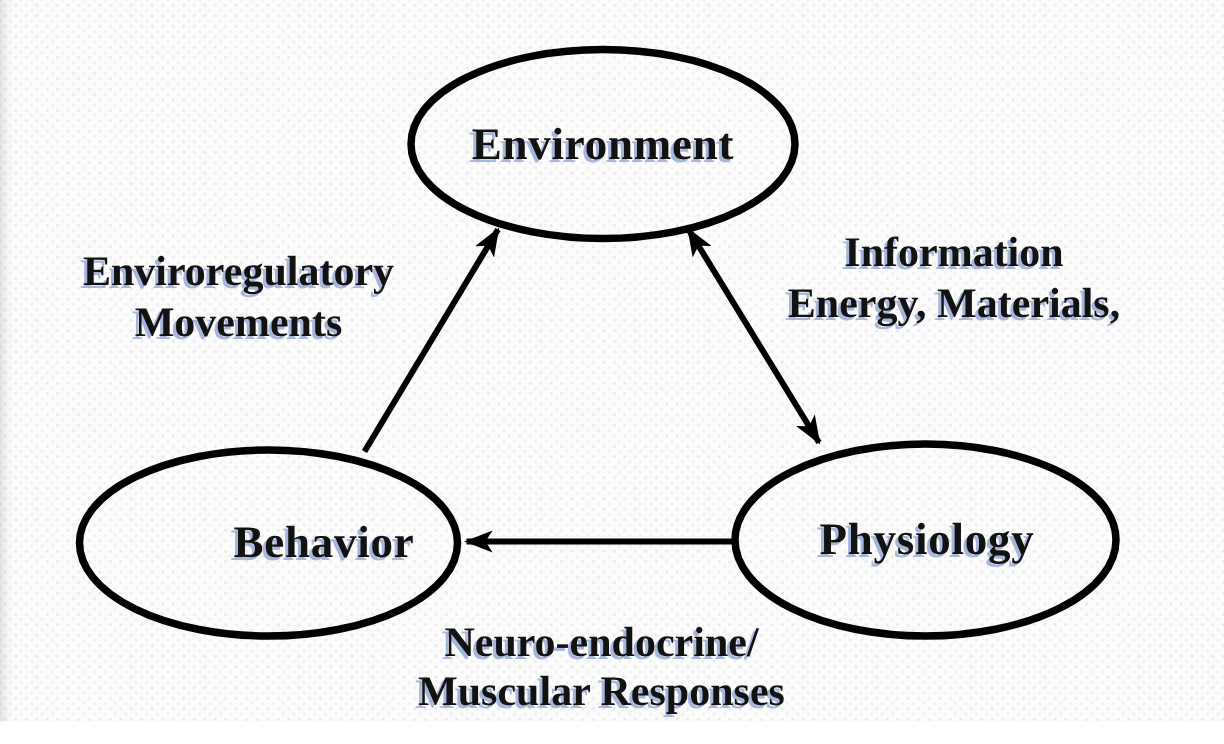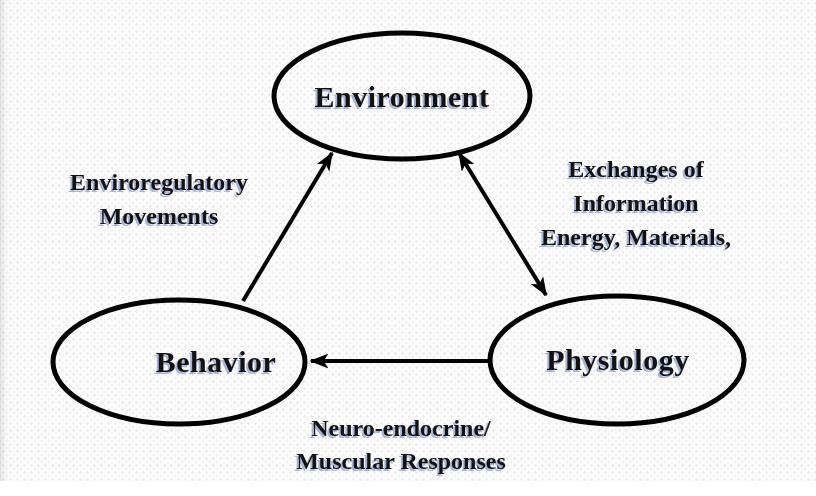--- a/index.html
+++ b/index.html
@@ -44,21 +44,21 @@
     letter-spacing: 0.5px;
     color: #121212;
     text-shadow: -2px 2px 0 rgba(152,170,214,0.85);
     white-space: nowrap;
   }
   .edge-label {
     position: absolute;
     transform: translateX(-50%);
     text-align: center;
     font-weight: bold;
-    font-size: 24px;
+    font-size: 28px;
     line-height: 34px;
     color: #121212;
     text-shadow: -2px 2px 0 rgba(152,170,214,0.85);
     white-space: nowrap;
   }
   .edge-label-left   { left: 159px; top: 165px; }
   .edge-label-right  { left: 636px; top: 152px; }
   .edge-label-bottom { left: 401px; top: 412px; line-height: 33px; }
   .node-label-environment { left: 402px; top: 97px;  }
   .node-label-behavior    { left: 180px; top: 362px; margin-left: 36px; }
@@ -88,21 +88,20 @@
   <div class="node-label node-label-environment">Environment</div>
   <div class="node-label node-label-behavior">Behavior</div>
   <div class="node-label node-label-physiology">Physiology</div>
 
   <div class="edge-label edge-label-left">
     <div>Enviroregulatory</div>
     <div>Movements</div>
   </div>
 
   <div class="edge-label edge-label-right">
-    <div>Exchanges of</div>
     <div>Information</div>
     <div>Energy, Materials,</div>
   </div>
 
   <div class="edge-label edge-label-bottom">
     <div>Neuro-endocrine/</div>
     <div>Muscular Responses</div>
   </div>
 
   <div class="edge-shade-left"></div>

